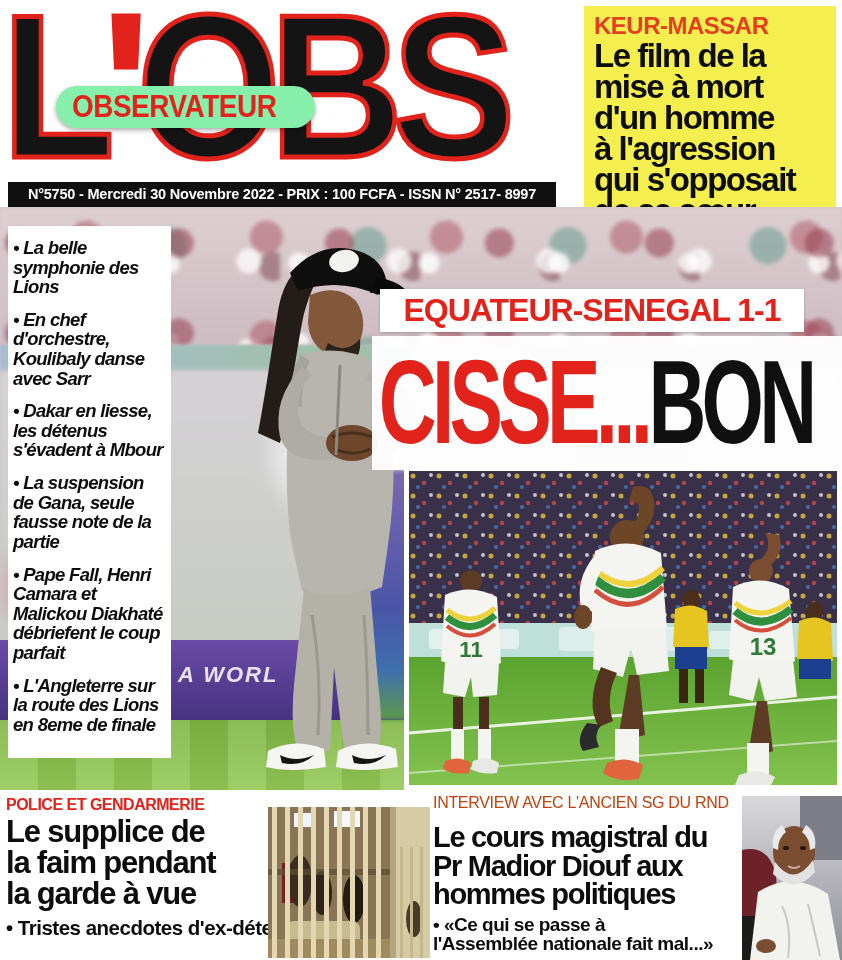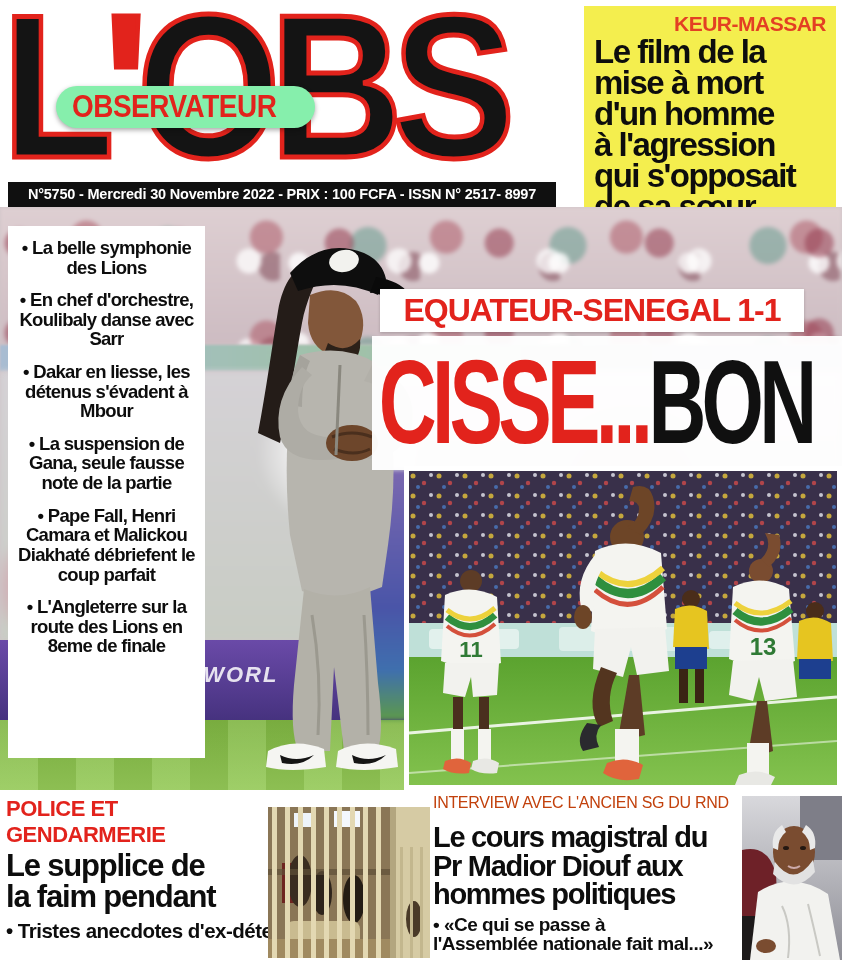--- a/index.html
+++ b/index.html
@@ -17,21 +17,21 @@
             box-shadow:0 2px 5px rgba(0,0,0,.35);z-index:3;}
   .obs-pill span{display:inline-block;font-weight:bold;font-size:31px;color:#e2231c;
             letter-spacing:-.5px;transform:scaleX(.9);transform-origin:left center;}
   .issue-bar{position:absolute;left:8px;top:182px;width:548px;height:37px;background:#101010;
              color:#fff;font-weight:bold;font-size:14.5px;line-height:25px;text-align:center;
              letter-spacing:-.2px;}
 
   
   .yellow-box{position:absolute;left:584px;top:6px;width:252px;height:221px;background:#f4ee4e;
               box-sizing:border-box;padding:6px 10px;}
-  .yellow-kicker{font-weight:bold;font-size:21px;color:#e34023;letter-spacing:-.5px;text-align:right;}
+  .yellow-kicker{font-weight:bold;font-size:24px;color:#e34023;letter-spacing:-.5px;}
   .yellow-headline{font-weight:bold;font-size:33px;line-height:31px;color:#0d0d0d;letter-spacing:-1.5px;}
 
   
   .main-photo{position:absolute;left:0;top:207px;width:842px;height:583px;overflow:hidden;background:#cfc4c8;}
   .crowd-top{position:absolute;left:0;top:0;width:842px;height:138px;
      background:
        radial-gradient(circle at 12% 40%, rgba(150,60,80,.55) 0 14px, transparent 15px),
        radial-gradient(circle at 30% 70%, rgba(255,255,255,.8) 0 10px, transparent 11px),
        radial-gradient(circle at 48% 30%, rgba(170,80,95,.5) 0 16px, transparent 17px),
        radial-gradient(circle at 66% 60%, rgba(255,255,255,.75) 0 12px, transparent 13px),
@@ -55,43 +55,43 @@
   .board-text{position:absolute;left:178px;top:22px;color:#fff;opacity:.85;font-weight:bold;
      font-style:italic;font-size:22px;letter-spacing:2px;filter:blur(.6px);}
   .pitch{position:absolute;left:0;top:513px;width:842px;height:70px;
      background:repeating-linear-gradient(90deg,rgba(255,255,255,.10) 0 38px,rgba(0,0,0,.05) 38px 76px),
                 linear-gradient(#7fb542,#94c957);}
   .blob-indigo{position:absolute;left:366px;top:263px;width:44px;height:250px;
      background:linear-gradient(#7a68b0,#4a55a8 55%,#3f6fae 80%,#5d9a4a);filter:blur(2px);}
   .coach-svg{position:absolute;left:172px;top:8px;width:270px;height:560px;}
 
   
-  .left-panel{position:absolute;left:8px;top:226px;width:197px;height:532px;background:#fff;
-              box-sizing:border-box;padding:12px 5px;text-align:center;z-index:4;}
+  .left-panel{position:absolute;left:8px;top:226px;width:163px;height:532px;background:#fff;
+              box-sizing:border-box;padding:12px 5px;text-align:left;z-index:4;font-style:italic;}
   .left-panel .item{font-weight:bold;font-size:18.5px;line-height:1.06;letter-spacing:-.7px;
               color:#0d0d0d;margin-bottom:13px;}
 
   
   .score-banner{position:absolute;left:380px;top:289px;width:424px;height:43px;background:#fff;
      text-align:center;line-height:43px;font-weight:bold;font-size:32px;color:#e2231c;
      letter-spacing:-1px;box-shadow:0 1px 3px rgba(0,0,0,.2);z-index:5;}
   .big-headline{position:absolute;left:372px;top:336px;width:470px;height:134px;
      background:rgba(255,255,255,.96);z-index:5;overflow:hidden;}
   .big-text{white-space:nowrap;font-weight:bold;font-size:118px;line-height:132px;
      letter-spacing:-7px;transform:scaleX(.68);transform-origin:left center;padding-left:10px;}
   .big-text .red{color:#e2231c;}
   .big-text .blk{color:#101010;}
 
   
   .inset-photo{position:absolute;left:404px;top:466px;width:438px;height:324px;background:#fff;
      box-sizing:border-box;padding:5px;z-index:6;}
 
   
   .police-story{position:absolute;left:6px;top:796px;width:256px;z-index:7;}
-  .kicker-red{font-weight:bold;font-size:22px;color:#e2231c;letter-spacing:-.5px;}
+  .kicker-red{font-weight:bold;font-size:16px;color:#e2231c;letter-spacing:-.5px;}
   .police-headline{font-weight:bold;font-size:31px;line-height:31px;color:#0d0d0d;
      letter-spacing:-1.2px;margin-top:2px;white-space:nowrap;}
   .police-sub{font-weight:bold;font-size:20.5px;color:#0d0d0d;margin-top:7px;white-space:nowrap;
      letter-spacing:-.5px;position:relative;z-index:8;
      text-shadow:-1px 0 #fff,1px 0 #fff,0 -1px #fff,0 1px #fff,2px 2px 2px #fff;}
   .jail-photo{position:absolute;left:268px;top:807px;width:162px;height:151px;z-index:7;}
   .interview-story{position:absolute;left:433px;top:794px;width:318px;z-index:7;}
   .interview-kicker{font-weight:normal;font-size:16px;color:#c2410c;letter-spacing:-.3px;}
   .interview-headline{font-weight:bold;font-size:29px;line-height:28.5px;color:#0d0d0d;
      letter-spacing:-1.3px;margin-top:11px;white-space:nowrap;}
@@ -254,20 +254,21 @@
         <path d="M330,304 Q348,296 366,306 L362,314 L326,314 Z" fill="#e8e8e4"></path>
       </g>
     </svg>
   </div>
 
   <div class="police-story">
     <div class="kicker-red">POLICE ET GENDARMERIE</div>
     <div class="police-headline">
       <div>Le supplice de</div>
       <div>la faim pendant</div>
+      <div>la garde à vue</div>
     </div>
     <div class="police-sub">• Tristes anecdotes d'ex-détenus</div>
   </div>
 
   <div class="jail-photo">
     <svg width="162" height="151" viewBox="0 0 162 151">
       <rect x="0" y="0" width="122" height="151" fill="#8a7656"></rect>
       <rect x="26" y="6" width="22" height="14" fill="#eef4fa"></rect>
       <rect x="66" y="4" width="26" height="16" fill="#f4f8fd"></rect>
       <rect x="14" y="56" width="16" height="40" fill="#6e2420"></rect>

